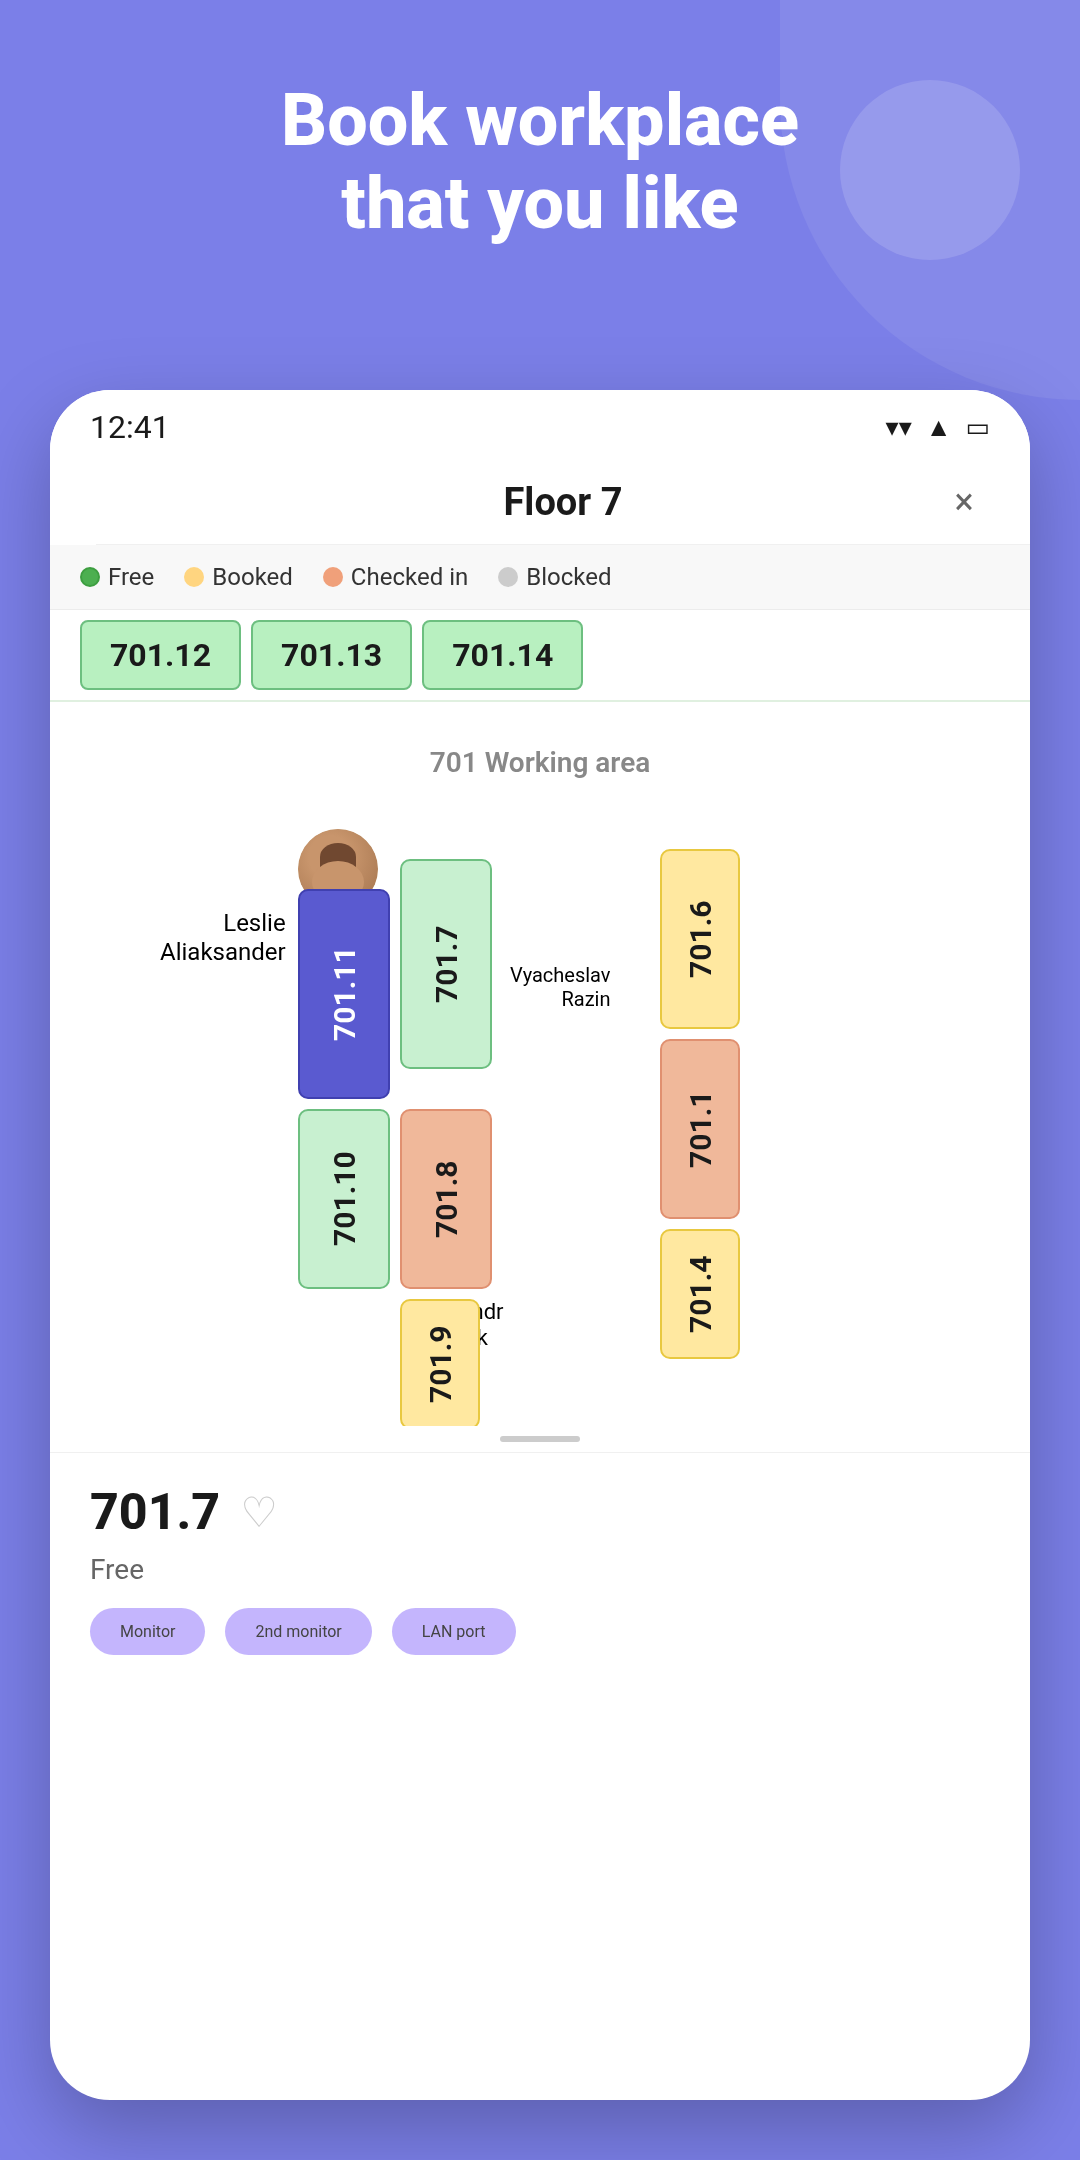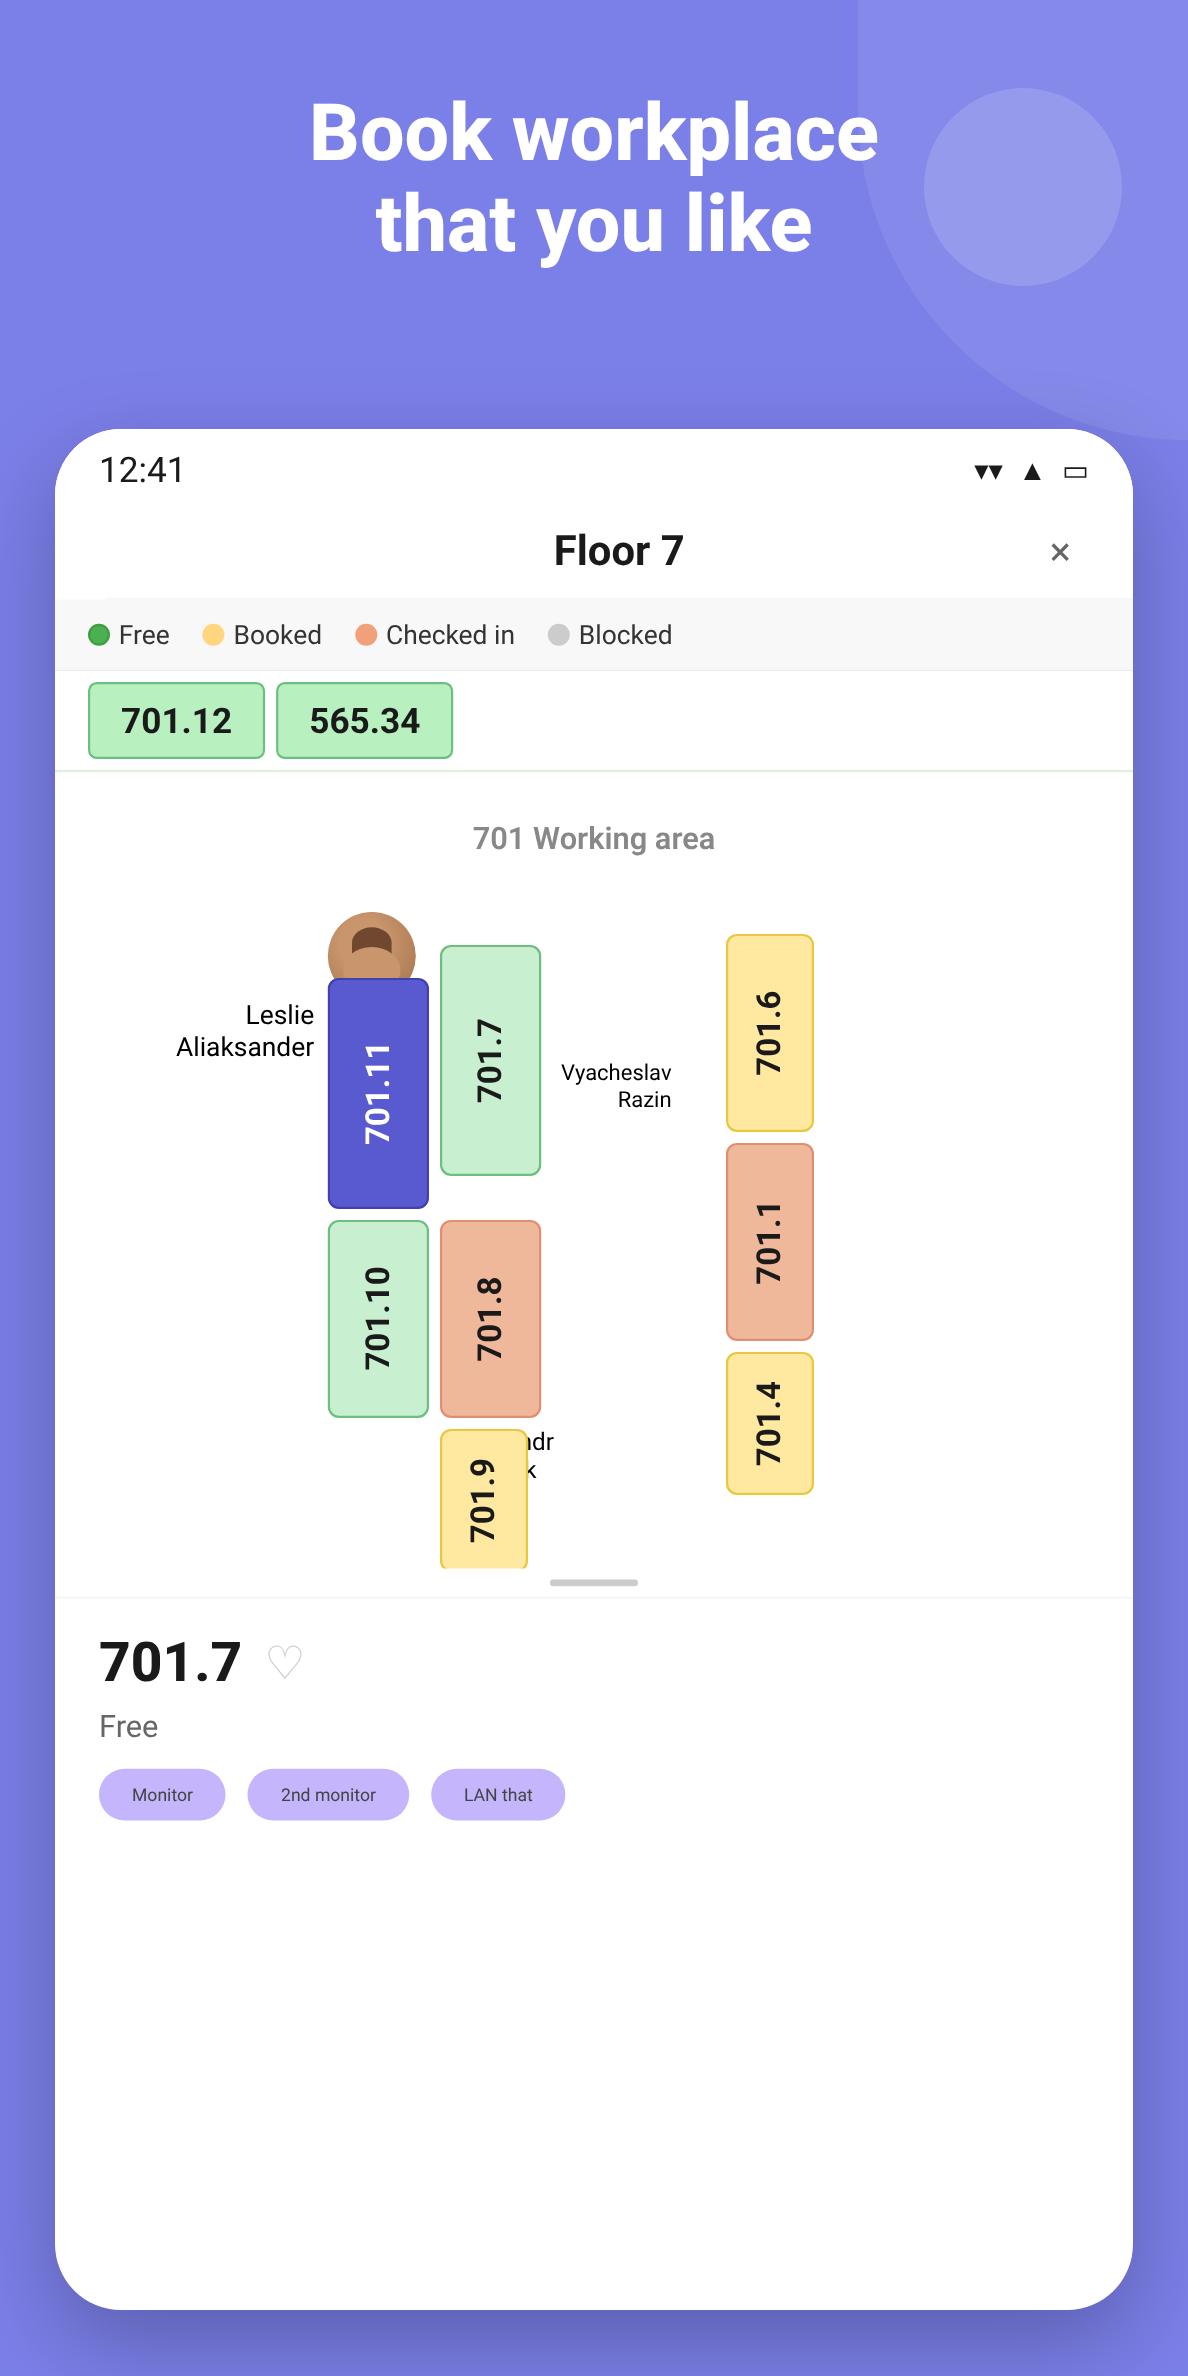--- a/index.html
+++ b/index.html
@@ -330,21 +330,22 @@
       <span>Checked in</span>
     </div>
     <div class="legend-item">
       <div class="legend-dot dot-blocked"></div>
       <span>Blocked</span>
     </div>
   </div>
 
   <div class="top-desk-row">
     <div class="desk-top">701.12</div>
-    <div class="desk-top">565.34</div>
+    <div class="desk-top">701.13</div>
+    <div class="desk-top">701.14</div>
   </div>
 
   <div class="floor-map">
     <div class="working-area-label">701 Working area</div>
 
     <div class="desk-grid">
 
       <div class="person-label" style="left: 80px; top: 110px; text-align: right;">
         Leslie<br>Aliaksander
       </div>
@@ -386,17 +387,17 @@
 
   <div class="bottom-panel">
     <div class="desk-number-row">
       <span class="desk-number-label">701.7</span>
       <span class="heart-icon">♡</span>
     </div>
     <div class="desk-status">Free</div>
     <div class="amenities">
       <span class="amenity-tag">Monitor</span>
       <span class="amenity-tag">2nd monitor</span>
-      <span class="amenity-tag">LAN that</span>
+      <span class="amenity-tag">LAN port</span>
     </div>
   </div>
 
 </div>
 
 </body></html>

